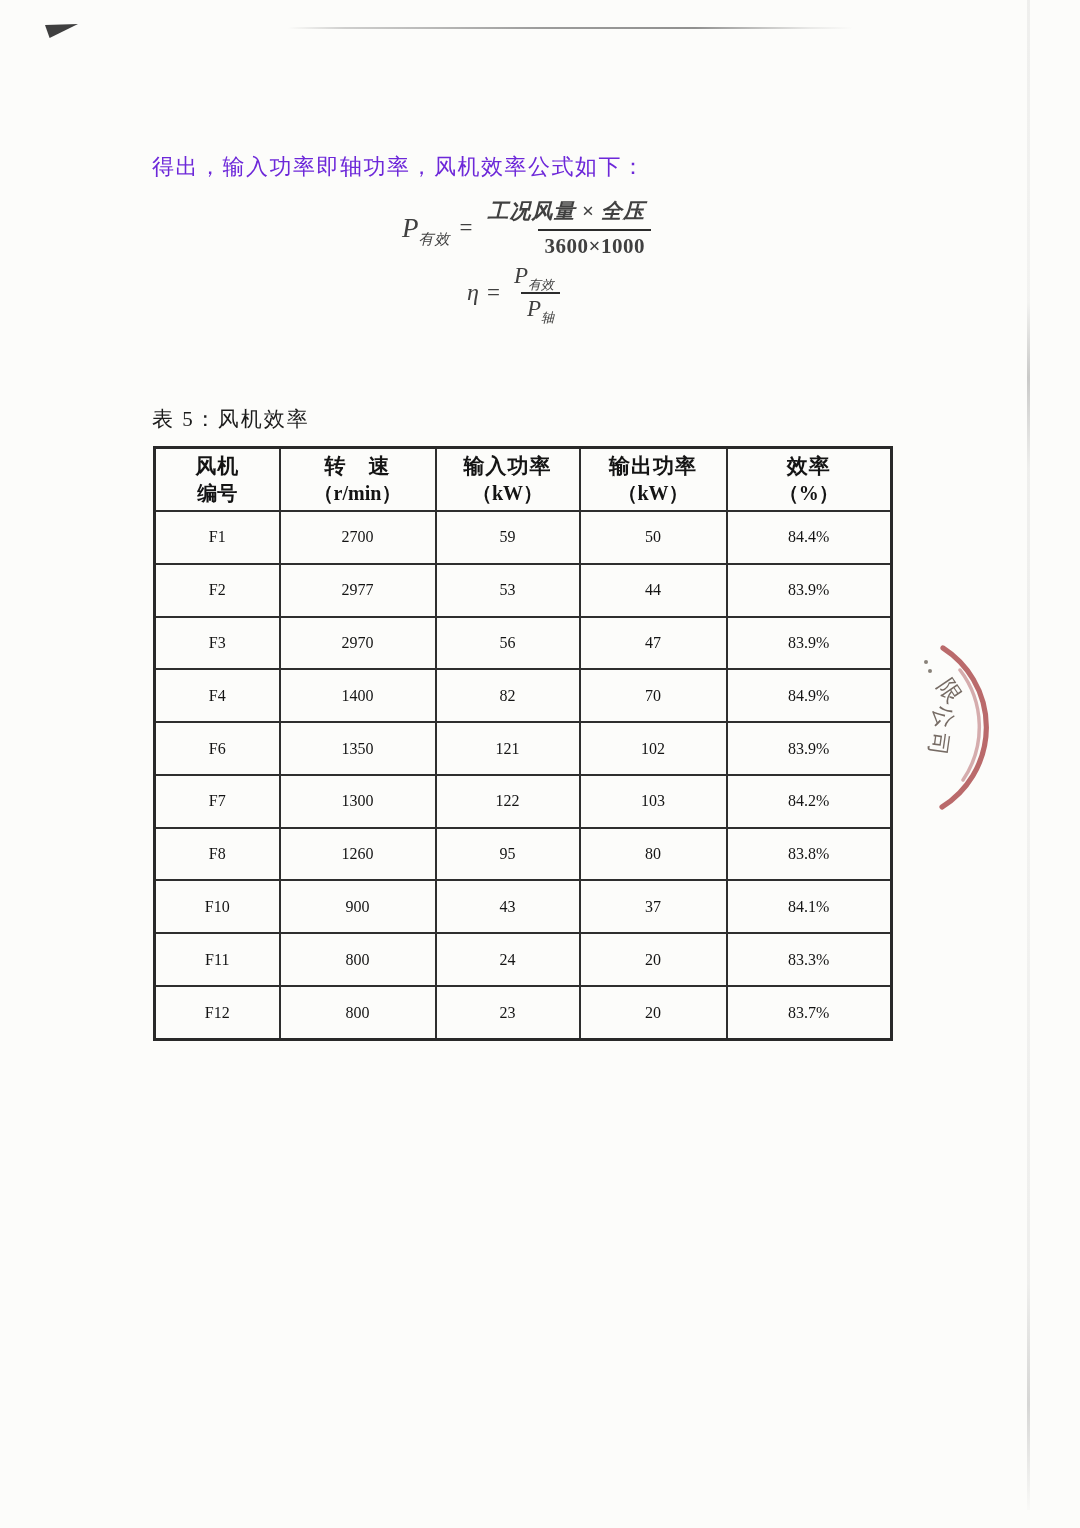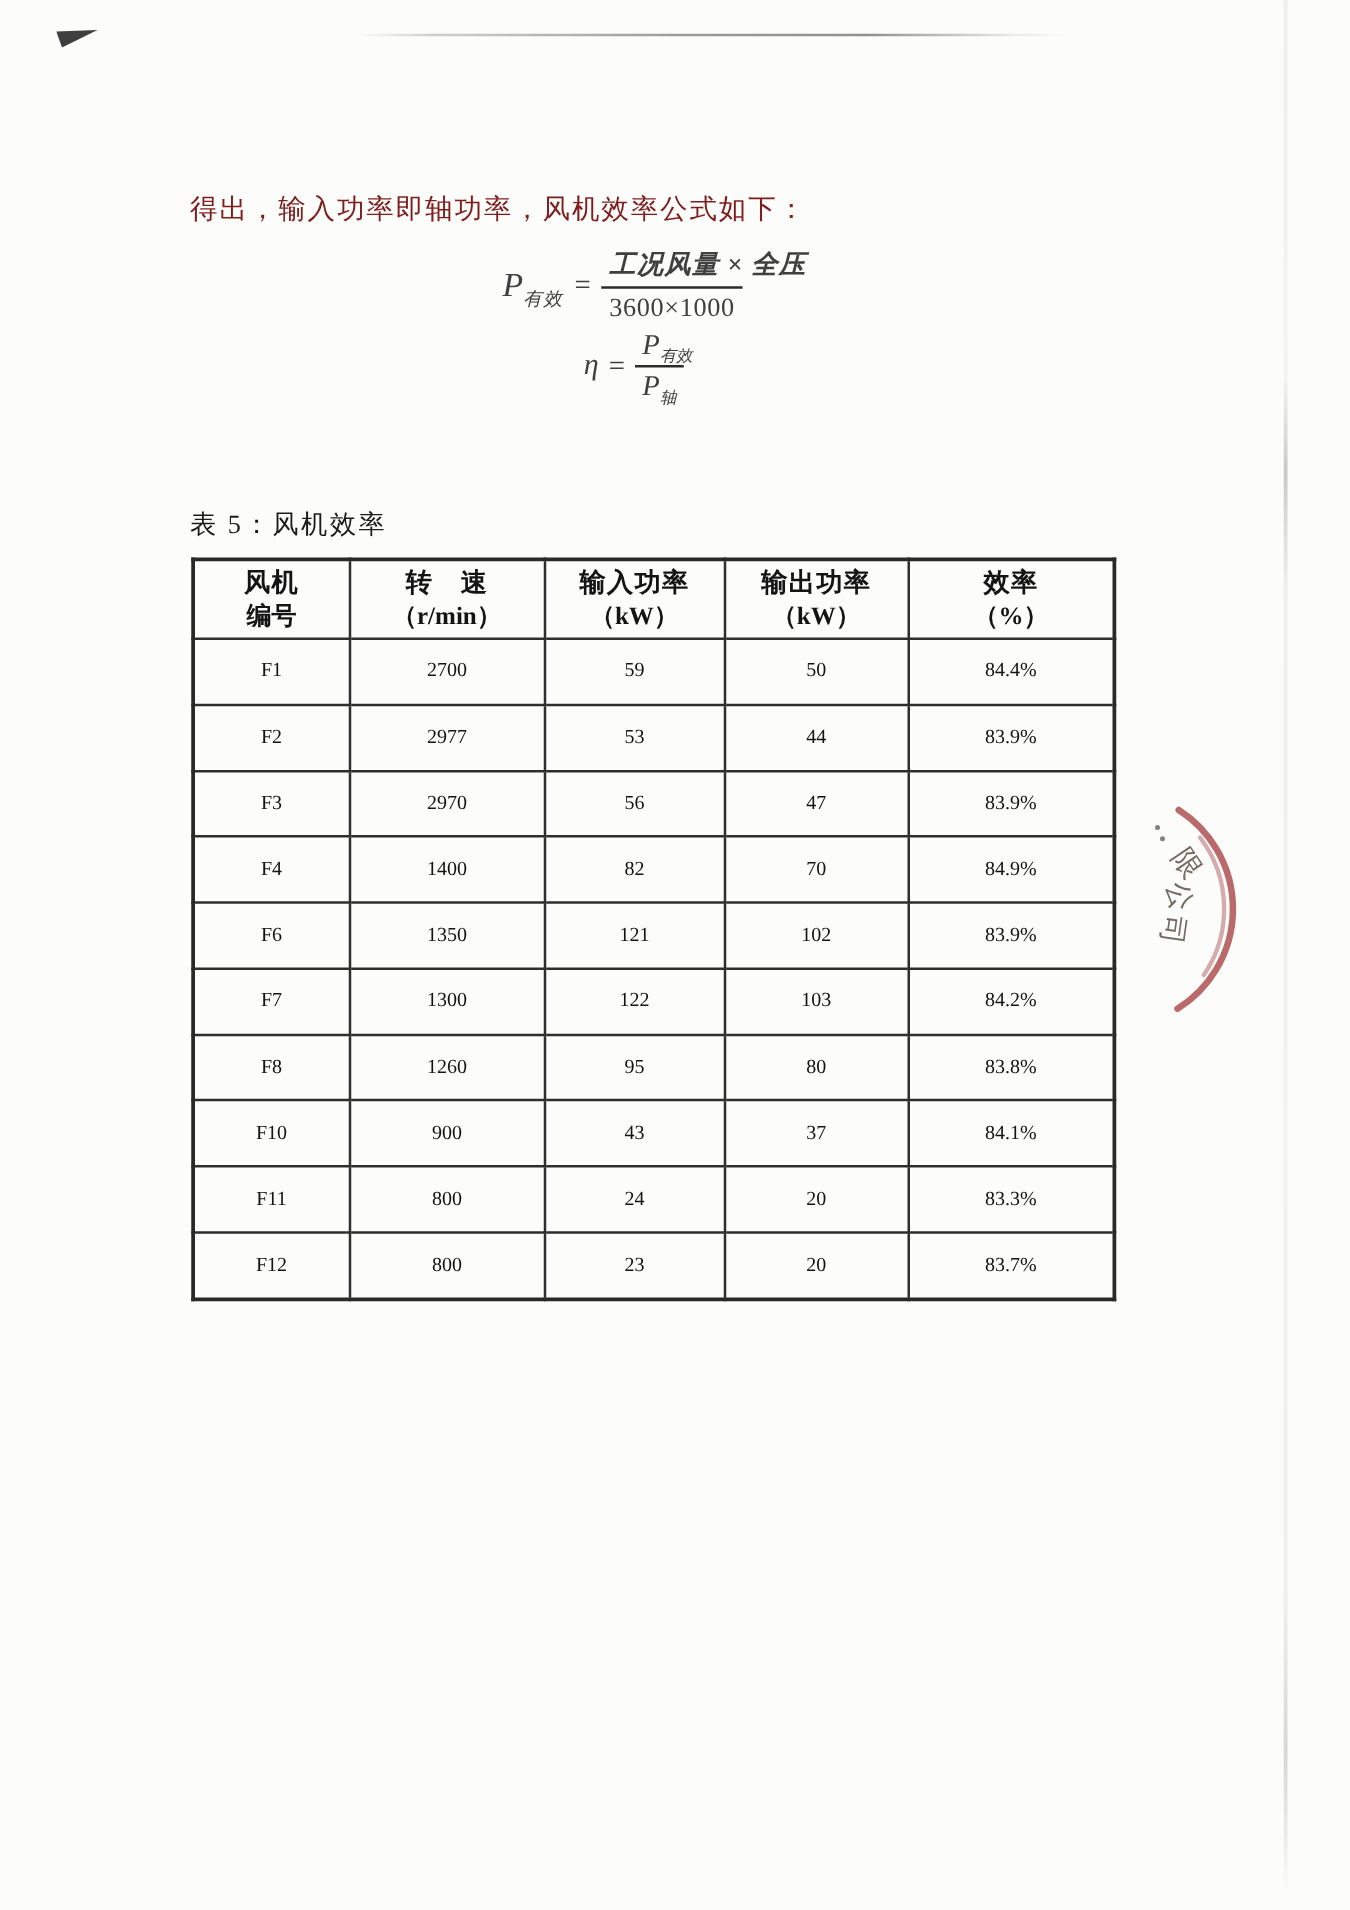--- a/index.html
+++ b/index.html
@@ -28,34 +28,34 @@
     position:absolute;left:1027px;top:0;width:3px;height:1510px;
     background:linear-gradient(to bottom,
       rgba(120,120,120,.10) 0%,rgba(120,120,120,.07) 20%,
       rgba(85,85,85,.30) 25%,rgba(120,120,120,.10) 31%,
       rgba(120,120,120,.08) 60%,rgba(120,120,120,.10) 85%,
       rgba(100,100,100,.25) 93%,rgba(120,120,120,.02) 100%);
   }
   
   .intro{
     position:absolute;left:152px;top:152px;margin:0;
-    font-size:22px;letter-spacing:1.5px;line-height:30px;color:#7f1d1d;
+    font-size:22px;letter-spacing:1.5px;line-height:30px;color:#6d28d9;
   }
   
   .formula{position:absolute;display:flex;align-items:center;color:#404040;}
   .f1{left:402px;top:196px;gap:7px;}
   .f2{left:467px;top:262px;gap:6px;}
   .sym{font-style:italic;font-size:27px;}
   .sym-sub{font-style:italic;font-size:15px;position:relative;top:7px;letter-spacing:1px;}
   .eq{font-size:23px;padding:0 2px;}
-  .frac{display:inline-flex;flex-direction:column;align-items:flex-start;text-align:center;}
+  .frac{display:inline-flex;flex-direction:column;align-items:flex-end;text-align:center;}
   .frac .num{padding:1px 6px 4px 6px;}
   .frac .den{border-top:2.2px solid #2c2c2c;padding:3px 6px 1px 6px;}
   .f1 .num{font-style:italic;font-size:21px;letter-spacing:1px;font-weight:600;}
-  .f1 .den{font-weight:normal;font-size:21px;letter-spacing:.5px;}
+  .f1 .den{font-weight:bold;font-size:21px;letter-spacing:.5px;}
   .f2 .sym{font-size:24px;}
   .f2 .psym{font-style:italic;font-size:23px;}
   .f2 .psub{font-style:italic;font-size:13px;position:relative;top:6px;}
   .f2 .num{padding-bottom:3px;}
   .f2 .den{padding-top:2px;}
   
   .tbl-title{
     position:absolute;left:152px;top:405px;width:738px;
     text-align:left;font-size:21px;letter-spacing:2px;color:#1b1b1b;
   }

